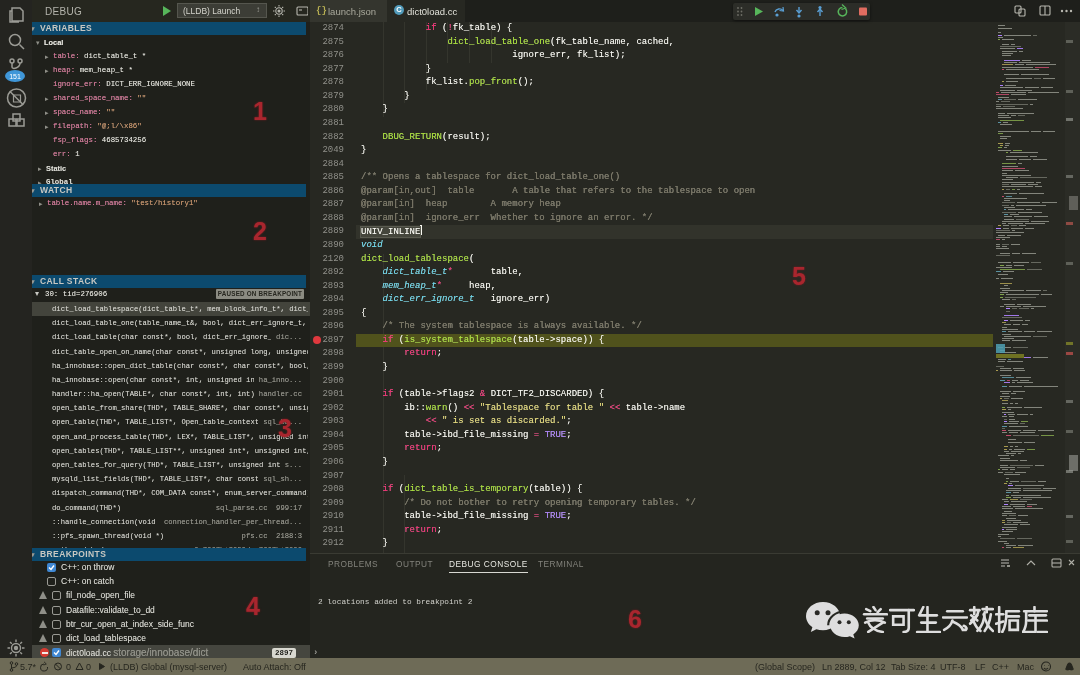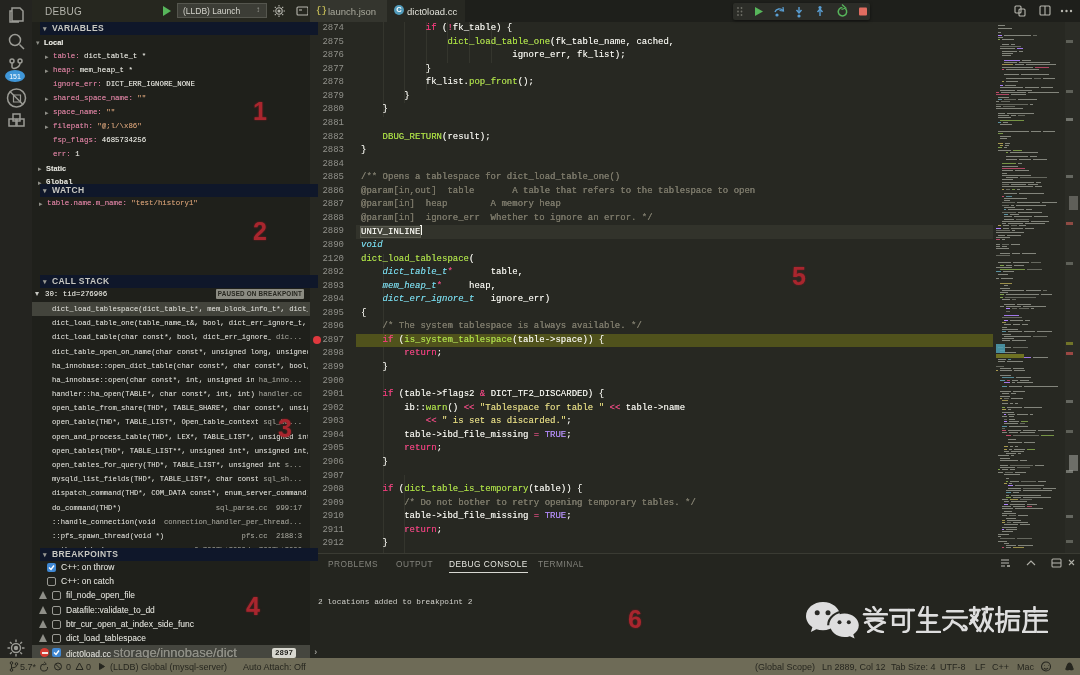--- a/index.html
+++ b/index.html
@@ -9,21 +9,21 @@
 .cl{position:absolute;left:361px;color:#f8f8f2;font:9px "Liberation Mono",monospace;line-height:13.56px;white-space:pre;text-shadow:0 0 .6px rgba(248,248,242,.55)}
 .band{position:absolute;left:356px;width:637px;height:13.56px}
 .stkband{background:#50521c}
 .curband{background:#32332b}
 .wdhl{background:#45463c;outline:1px solid #5a5b50}
 .cursor{display:inline-block;width:1.2px;height:10px;background:#f8f8f0;vertical-align:-1px}
 .srow{position:absolute;font:7.4px "Liberation Mono",monospace;line-height:13px;white-space:pre;color:#d8d8d2;text-shadow:0 0 .5px rgba(220,220,210,.5)}
 .vn{color:#e0719b}.vv{color:#e4e4de}.vs{color:#cf9162}
 .varr{position:absolute;color:#8f8f88;font-size:7px;line-height:13px}
 .csr{position:absolute;left:52px;width:256px;font:7.2px "Liberation Mono",monospace;line-height:14.1px;white-space:pre;color:#d4d4ce;overflow:hidden;text-shadow:0 0 .5px rgba(212,212,206,.5)}
-.shead{position:absolute;left:40px;width:278px;height:13px;background:#0f172a;color:#c8c8c2;font:bold 8.5px "Liberation Sans",sans-serif;line-height:13px;letter-spacing:.4px}
+.shead{position:absolute;left:28px;width:278px;height:13px;background:#0c4a6e;color:#c8c8c2;font:bold 8.5px "Liberation Sans",sans-serif;line-height:13px;letter-spacing:.4px}
 .shead span.t{margin-left:12px}
 .shead .car{position:absolute;left:3px;top:0;font-size:7px;color:#9a9a94}
 .digit{position:absolute;color:#a8262e;font:bold 25px "Liberation Sans",sans-serif;text-shadow:0 0 2px #7e1c22}
 .ptab{position:absolute;top:559px;color:#83837c;font:8.3px "Liberation Sans",sans-serif;letter-spacing:.5px}
 </style></head><body>
 <div style="position:absolute;left:310px;top:0;width:770px;height:553px;background:#272822"></div>
 <div style="position:absolute;left:310px;top:0;width:770px;height:22px;background:#1e1f1b"></div>
 <div style="position:absolute;left:310px;top:0;width:77px;height:22px;background:#34352e"></div>
 <div style="position:absolute;left:316px;top:6px;color:#b8b053;font:bold 9px 'Liberation Mono',monospace">{}</div>
 <div style="position:absolute;left:328px;top:6px;color:#a9a99c;font:9.5px 'Liberation Sans',sans-serif">launch.json</div>
@@ -94,21 +94,21 @@
 <div class="ln" style="top:76.2px">2878</div>
 <div class="cl" style="top:76.2px">            fk_list.<span class="fn">pop_front</span>();</div>
 <div class="ln" style="top:89.8px">2879</div>
 <div class="cl" style="top:89.8px">        }</div>
 <div class="ln" style="top:103.4px">2880</div>
 <div class="cl" style="top:103.4px">    }</div>
 <div class="ln" style="top:116.9px">2881</div>
 <div class="cl" style="top:116.9px"></div>
 <div class="ln" style="top:130.5px">2882</div>
 <div class="cl" style="top:130.5px">    <span class="fn">DBUG_RETURN</span>(result);</div>
-<div class="ln" style="top:144.0px">2883</div>
+<div class="ln" style="top:144.0px">2049</div>
 <div class="cl" style="top:144.0px">}</div>
 <div class="ln" style="top:157.6px">2884</div>
 <div class="cl" style="top:157.6px"></div>
 <div class="ln" style="top:171.2px">2885</div>
 <div class="cl" style="top:171.2px"><span class="cm">/** Opens a tablespace for dict_load_table_one()</span></div>
 <div class="ln" style="top:184.7px">2886</div>
 <div class="cl" style="top:184.7px"><span class="cm">@param[in,out]  table       A table that refers to the tablespace to open</span></div>
 <div class="ln" style="top:198.3px">2887</div>
 <div class="cl" style="top:198.3px"><span class="cm">@param[in]  heap        A memory heap</span></div>
 <div class="ln" style="top:211.8px">2888</div>
@@ -754,21 +754,21 @@
 <div class="srow" style="left:66px;top:632px;color:#d8d8d2;font:8.5px 'Liberation Sans',sans-serif;line-height:13px">dict_load_tablespace</div>
 <div style="position:absolute;left:32px;top:645px;width:278px;height:15px;background:#45463f"></div>
 <div style="position:absolute;left:40px;top:648px;width:9px;height:9px;border-radius:50%;background:#d63b33">
     <div style="position:absolute;left:1.5px;top:3.5px;width:6px;height:2px;background:#f5e9e7"></div>
   </div>
 <div style="position:absolute;left:52px;top:648.2px;width:9px;height:9px;background:#3f87d2;border-radius:2px">
     <svg width="9" height="9" viewBox="0 0 9 9" style="display:block">
       <path d="M2 4.5 L4 6.5 L7 2.5" stroke="#fff" stroke-width="1.4" fill="none"></path>
     </svg>
   </div>
-<div class="srow" style="left:66px;top:646px;color:#d8d8d2;font:8.5px 'Liberation Sans',sans-serif;line-height:13px">dict0load.cc <span style="color:#8f8f86;font-size:13px">storage/innobase/dict</span></div>
+<div class="srow" style="left:66px;top:646px;color:#d8d8d2;font:8.5px 'Liberation Sans',sans-serif;line-height:13px">dict0load.cc <span style="color:#8f8f86;font-size:10px">storage/innobase/dict</span></div>
 <div style="position:absolute;left:272px;top:648px;width:24px;height:10px;background:#d8d8d0;border-radius:2px;color:#1d1d18;font:bold 7.5px 'Liberation Mono',monospace;text-align:center;line-height:10px">2897</div>
 <div style="position:absolute;left:32px;top:0;width:278px;height:22px;background:#26271f"></div>
 <div style="position:absolute;left:45px;top:6px;color:#b4b4ac;font:10px 'Liberation Sans',sans-serif;letter-spacing:.3px">DEBUG</div>
 <div style="position:absolute;left:163px;top:6px;width:0;height:0;border-top:5px solid transparent;border-bottom:5px solid transparent;border-left:8px solid #57b65b"></div>
 <div style="position:absolute;left:177px;top:3px;width:90px;height:15px;background:#3c3d36;border:1px solid #55564e;box-sizing:border-box"></div>
 <div style="position:absolute;left:183px;top:6px;color:#d4d4cc;font:8.5px 'Liberation Sans',sans-serif">(LLDB) Launch</div>
 <div style="position:absolute;left:256px;top:5px;color:#9a9a92;font:8px 'Liberation Sans',sans-serif">↕</div>
 <svg style="position:absolute;left:272px;top:4px" width="36" height="14" viewBox="0 0 36 14">
 <g stroke="#b8b8b0" fill="none" stroke-width="1.1">
 <circle cx="7" cy="7" r="3.2"></circle>

